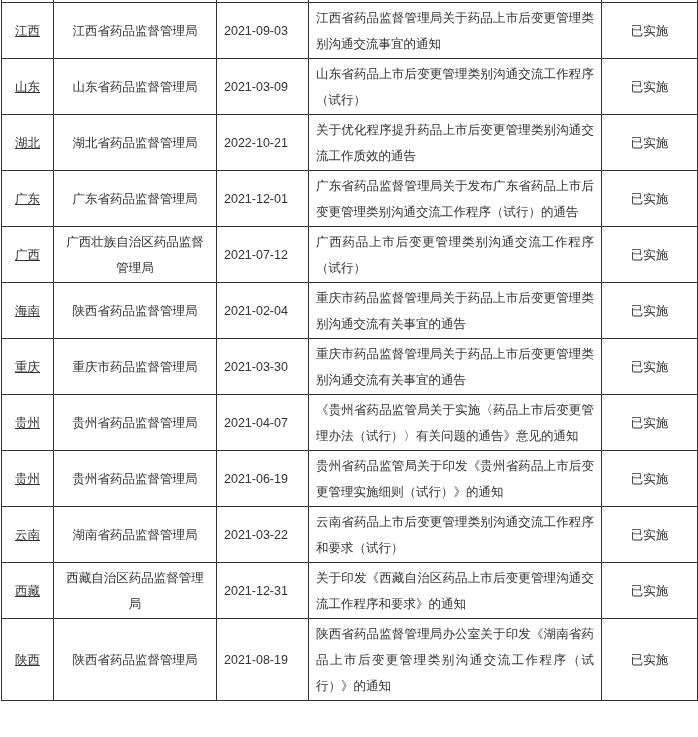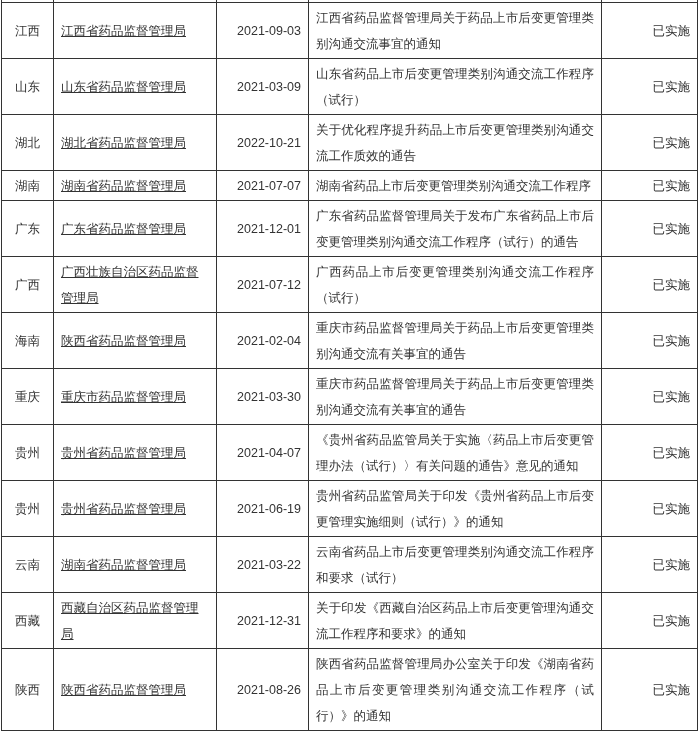--- a/index.html
+++ b/index.html
@@ -30,25 +30,25 @@
     vertical-align: middle;
     padding: 1.5px 7px;
     word-break: break-all;
     overflow-wrap: break-word;
     background: #ffffff;
   }
 
   
   tr.stub-row td { height: 8px; padding: 0; }
 
-  td.c-prov   { text-align: center; padding-left: 2px; padding-right: 2px; }
-  td.c-agency { text-align: left; padding: 1.5px 18px 1.5px 8px; text-decoration: underline; }
-  td.c-date   { text-align: right; padding-left: 2px; padding-right: 2px; white-space: nowrap; }
+  td.c-prov   { text-align: center; padding-left: 2px; padding-right: 2px; text-decoration: underline; }
+  td.c-agency { text-align: center; padding: 1.5px 18px 1.5px 8px; }
+  td.c-date   { text-align: left; padding-left: 2px; padding-right: 2px; white-space: nowrap; }
   td.c-title  { text-align: justify; text-justify: inter-ideograph; padding: 1.5px 6px 1.5px 8px; }
-  td.c-status { text-align: right; padding-left: 7px; margin-top: 30px; }
+  td.c-status { text-align: center; padding-left: 7px; margin-top: 30px; }
 </style>
 </head>
 <body>
 
 <div class="viewport">
   <table class="reg-table">
     <colgroup>
       <col style="width:52px">
       <col style="width:163px">
       <col style="width:92px">
@@ -75,27 +75,20 @@
     <td class="c-agency">山东省药品监督管理局</td>
     <td class="c-date">2021-03-09</td>
     <td class="c-title">山东省药品上市后变更管理类别沟通交流工作程序（试行）</td>
     <td class="c-status">已实施</td>
   </tr>
         <tr>
     <td class="c-prov">湖北</td>
     <td class="c-agency">湖北省药品监督管理局</td>
     <td class="c-date">2022-10-21</td>
     <td class="c-title">关于优化程序提升药品上市后变更管理类别沟通交流工作质效的通告</td>
-    <td class="c-status">已实施</td>
-  </tr>
-        <tr>
-    <td class="c-prov">湖南</td>
-    <td class="c-agency">湖南省药品监督管理局</td>
-    <td class="c-date">2021-07-07</td>
-    <td class="c-title">湖南省药品上市后变更管理类别沟通交流工作程序</td>
     <td class="c-status">已实施</td>
   </tr>
         <tr>
     <td class="c-prov">广东</td>
     <td class="c-agency">广东省药品监督管理局</td>
     <td class="c-date">2021-12-01</td>
     <td class="c-title">广东省药品监督管理局关于发布广东省药品上市后变更管理类别沟通交流工作程序（试行）的通告</td>
     <td class="c-status">已实施</td>
   </tr>
         <tr>
@@ -143,19 +136,19 @@
         <tr>
     <td class="c-prov">西藏</td>
     <td class="c-agency">西藏自治区药品监督管理局</td>
     <td class="c-date">2021-12-31</td>
     <td class="c-title">关于印发《西藏自治区药品上市后变更管理沟通交流工作程序和要求》的通知</td>
     <td class="c-status">已实施</td>
   </tr>
         <tr>
     <td class="c-prov">陕西</td>
     <td class="c-agency">陕西省药品监督管理局</td>
-    <td class="c-date">2021-08-26</td>
+    <td class="c-date">2021-08-19</td>
     <td class="c-title">陕西省药品监督管理局办公室关于印发《湖南省药品上市后变更管理类别沟通交流工作程序（试行）》的通知</td>
     <td class="c-status">已实施</td>
   </tr>
       </tbody>
   </table>
 </div>
 
 </body></html>

